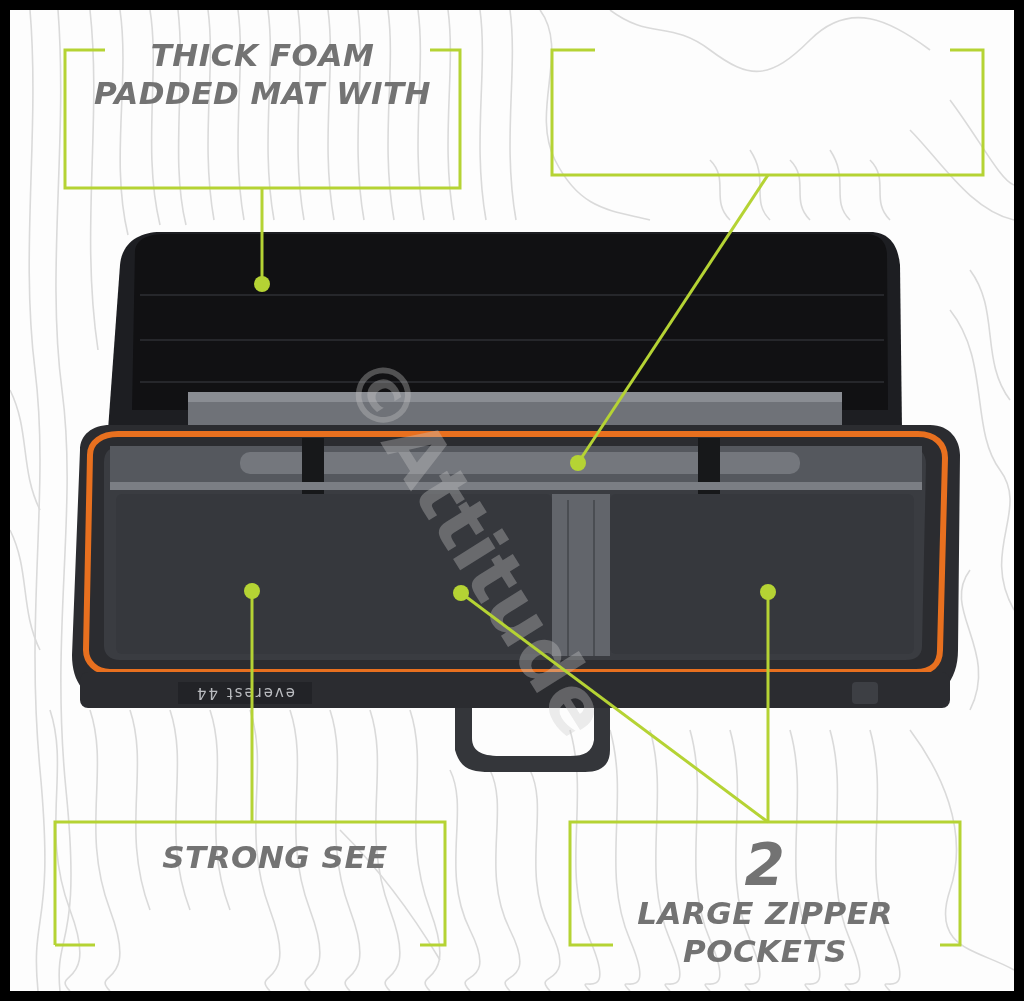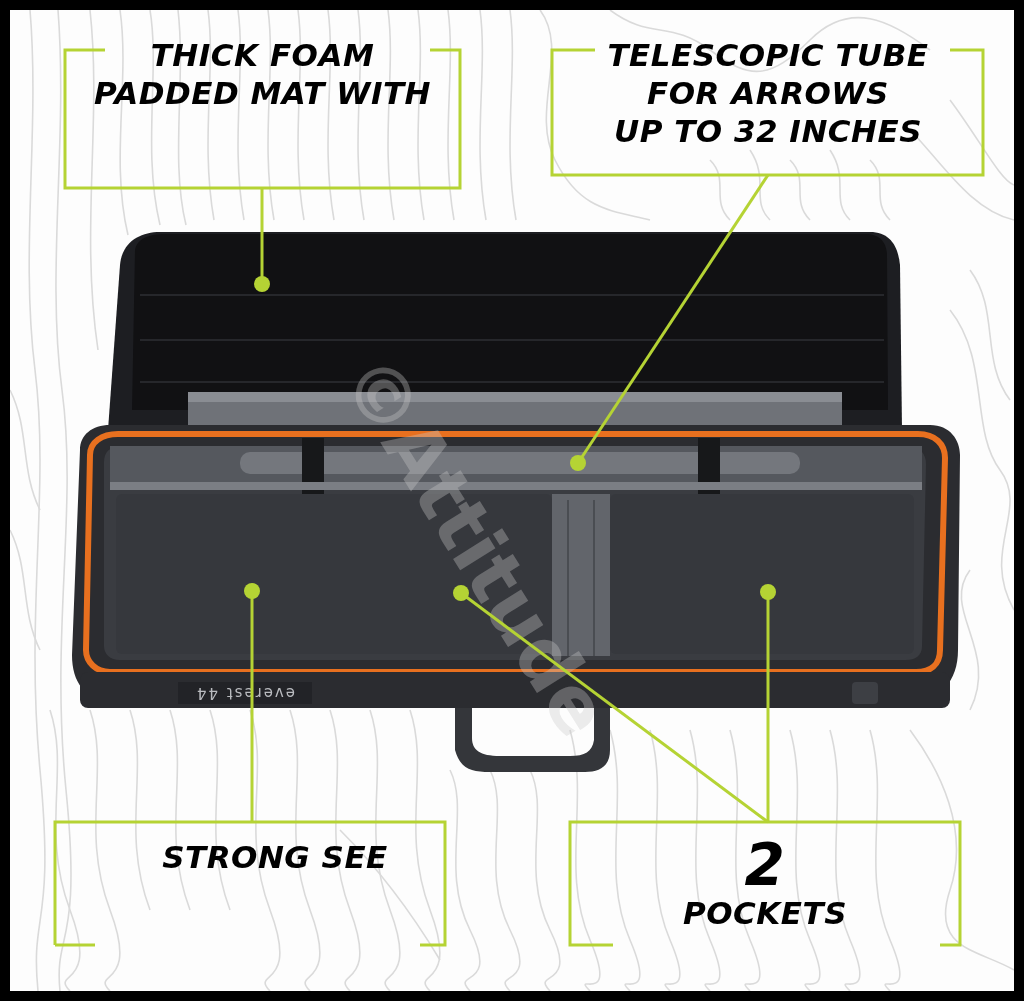--- a/index.html
+++ b/index.html
@@ -1,19 +1,19 @@
 <!DOCTYPE html>
 <html><head>
 <meta charset="utf-8">
 <style>
   html, body { margin: 0; padding: 0; background: #000; }
   body { width: 1024px; height: 1001px; position: relative; overflow: hidden; font-family: "DejaVu Sans", "Liberation Sans", sans-serif; }
   .frame { position: absolute; left: 10px; top: 10px; width: 1004px; height: 981px; background: #fdfdfd; overflow: hidden; }
   .contours { position: absolute; inset: 0; }
-  .callout-text { position: absolute; text-align: center; color: #000000; font-weight: 900; font-style: italic; letter-spacing: 0.5px; line-height: 38px; font-size: 31px; text-transform: uppercase; }
+  .callout-text { position: absolute; text-align: center; color: #737373; font-weight: 900; font-style: italic; letter-spacing: 0.5px; line-height: 38px; font-size: 31px; text-transform: uppercase; }
   .callout-text .big { font-size: 58px; line-height: 58px; display: block; }
   .overlay { position: absolute; inset: 0; pointer-events: none; }
   .bag { position: absolute; inset: 0; }
   .watermark { position: absolute; left: 330px; top: 330px; font-size: 76px; font-weight: 900; color: rgba(200,200,200,0.35); transform: rotate(58deg); transform-origin: 0 0; white-space: nowrap; translate: 60px 0; }
 </style>
 </head>
 <body>
 
 <div class="frame">
 
@@ -144,28 +144,24 @@
       <circle cx="758" cy="582" r="8"></circle>
       <circle cx="451" cy="583" r="8"></circle>
     </g>
   </svg>
 
   <div class="callout-text" style="left:55px;top:26px;width:395px;">
     <div>THICK FOAM</div>
     <div>PADDED MAT WITH</div>
   </div>
 
-  <div class="callout-text" style="left:552px;top:26px;width:412px;">
-    <div>TELESCOPIC TUBE</div>
-    <div>FOR ARROWS</div>
-    <div>UP TO 32 INCHES</div>
-  </div>
 
   <div class="callout-text" style="left:49px;top:828px;width:432px;">
     <div>STRONG SEE</div>
   </div>
 
   <div class="callout-text" style="left:560px;top:826px;width:390px;">
     <span class="big">2</span>
+    <div>LARGE ZIPPER</div>
     <div>POCKETS</div>
   </div>
 
 </div>
 
 </body></html>

